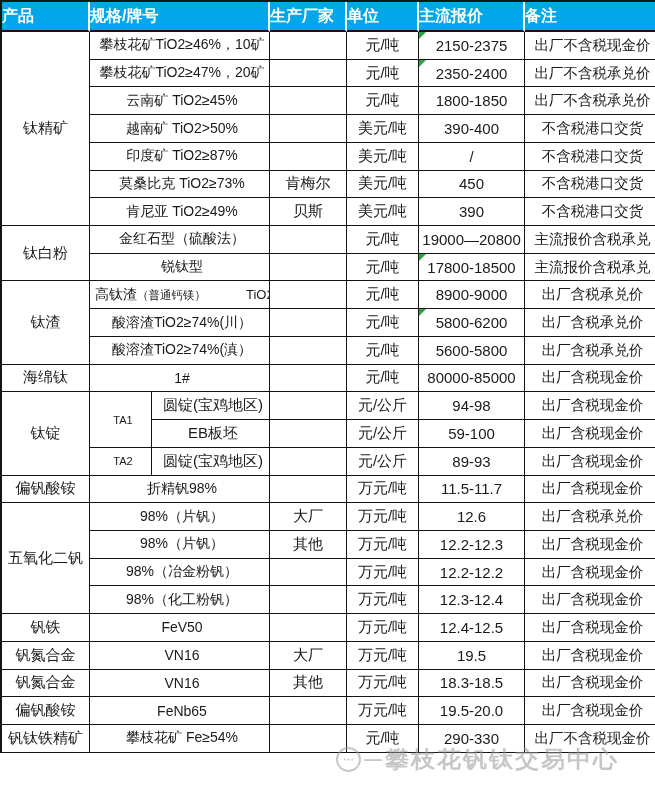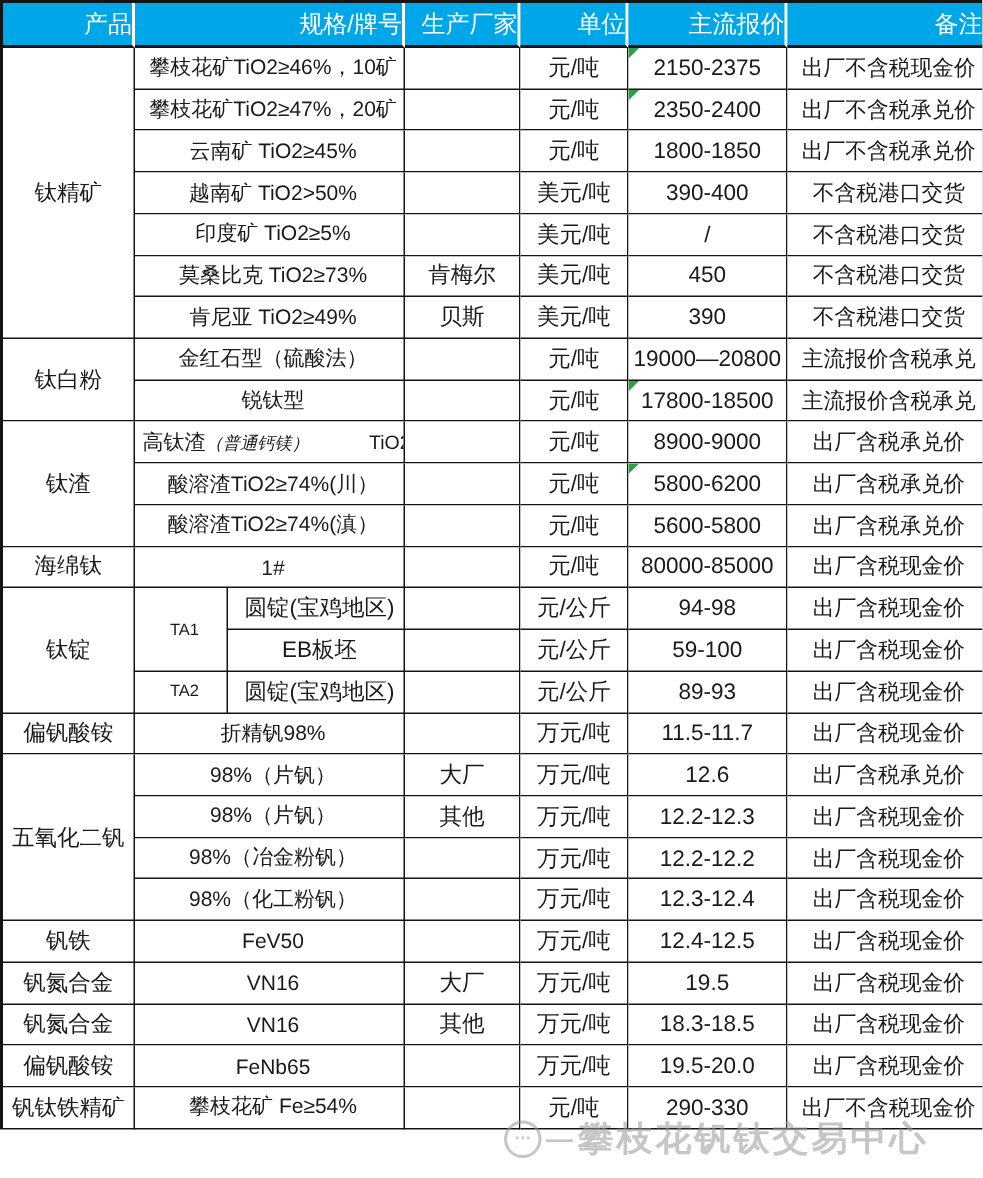--- a/index.html
+++ b/index.html
@@ -9,38 +9,38 @@
   table.price-table {
     border-collapse:separate; border-spacing:0; table-layout:fixed;
     width:655px; height:753px;
     border-top:2px solid var(--border,#141414);
     border-left:2px solid var(--border,#141414);
     color:var(--text,#1a1a1a);
   }
   thead tr { height:30px; }
   th {
     background:var(--header-bg,#00a7e8); color:var(--header-text,#fff);
-    font-weight:normal; font-size:16px; text-align:right; padding:0;
+    font-weight:bold; font-size:16px; text-align:left; padding:0;
     border-right:2px solid #ffffff; border-bottom:2px solid var(--border,#141414);
   }
   th:last-child { border-right:2px solid var(--border,#141414); }
   td {
     background:#ffffff; padding:0; position:relative;
     border-right:1px solid var(--border,#141414);
     border-bottom:1px solid var(--border,#141414);
     font-size:15px; text-align:center; white-space:nowrap; overflow:hidden;
     vertical-align:middle;
   }
   td:last-child { border-right:2px solid var(--border,#141414); }
   td.spec, td.type, td.note { text-align:center; padding-left:5px; }
   td.spec { font-size:14px; }
   td.note { font-size:14.5px; }
   td.product { font-size:15px; }
   td.grade { text-align:center; padding-left:5px; font-size:11px; }
-  .xs { font-size:11.5px;font-style:italic; }
+  .xs { font-size:11.5px; }
   .md { font-size:13px;margin-left:40px; }
 
   i.tri {
     position:absolute; top:0; left:0; width:0; height:0;
     border-top:7px solid var(--comment-marker,#2f9e44);
     border-right:7px solid transparent;
   }
 
   .watermark {
     position:absolute; left:336px; top:742px; height:34px;
@@ -107,21 +107,21 @@
           <td class="note"><span>出厂不含税承兑价</span></td>
         </tr>
         <tr>
           <td class="spec" colspan="2"><span>越南矿 TiO2&gt;50%</span></td>
           <td class="mfr"><span></span></td>
           <td class="unit"><span>美元/吨</span></td>
           <td class="price"><span>390-400</span></td>
           <td class="note"><span>不含税港口交货</span></td>
         </tr>
         <tr>
-          <td class="spec" colspan="2"><span>印度矿 TiO2≥5%</span></td>
+          <td class="spec" colspan="2"><span>印度矿 TiO2≥87%</span></td>
           <td class="mfr"><span></span></td>
           <td class="unit"><span>美元/吨</span></td>
           <td class="price"><span>/</span></td>
           <td class="note"><span>不含税港口交货</span></td>
         </tr>
         <tr>
           <td class="spec" colspan="2"><span>莫桑比克 TiO2≥73%</span></td>
           <td class="mfr"><span>肯梅尔</span></td>
           <td class="unit"><span>美元/吨</span></td>
           <td class="price"><span>450</span></td>

